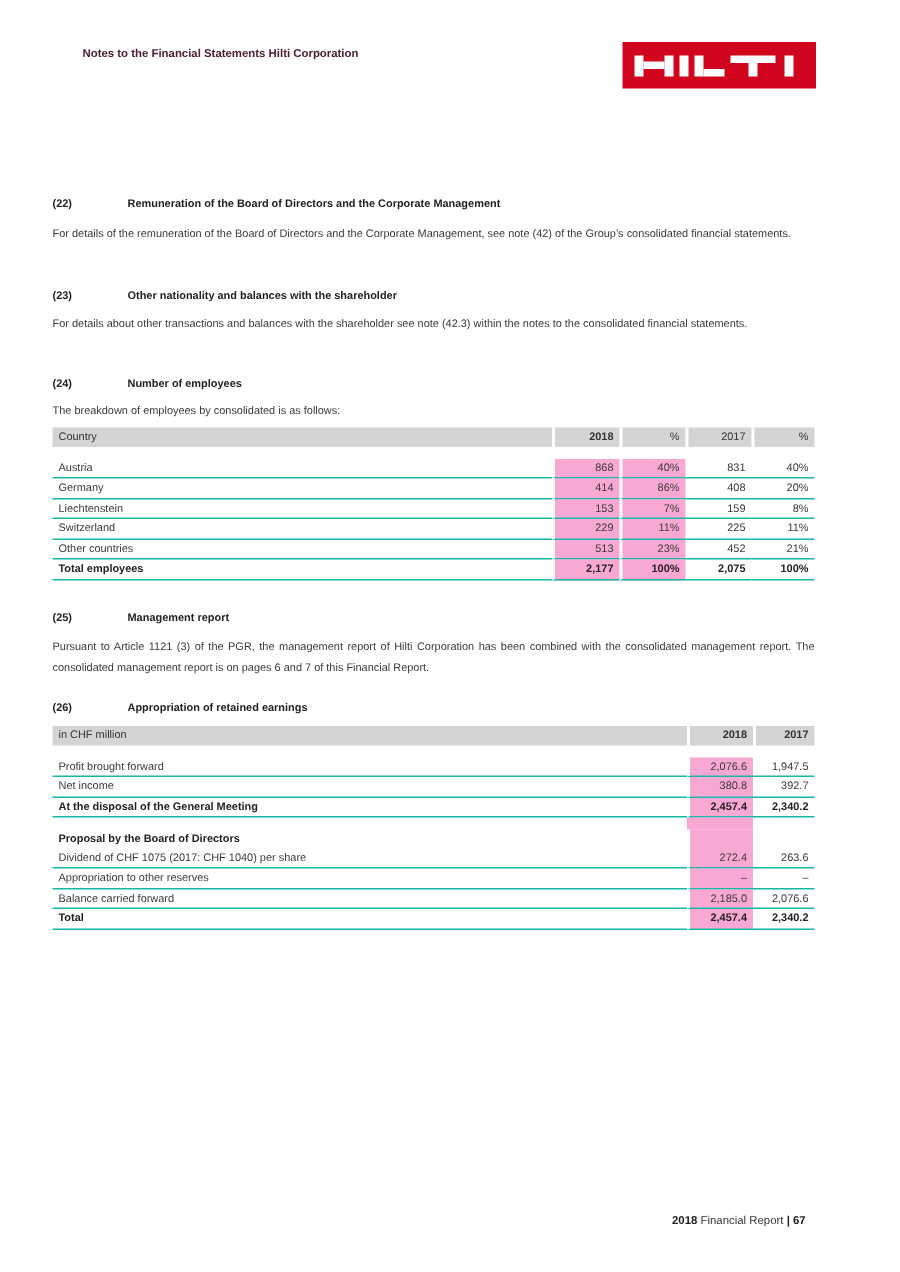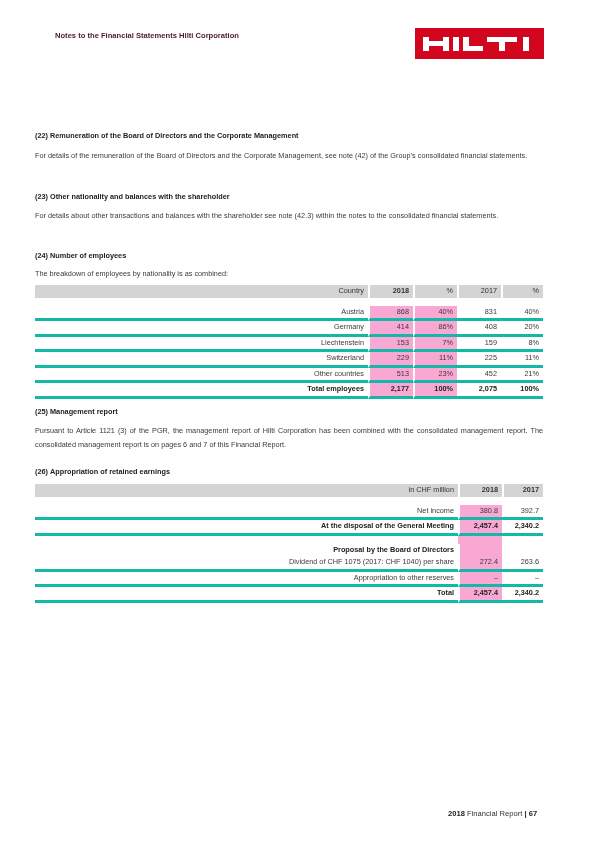--- a/index.html
+++ b/index.html
@@ -4,34 +4,34 @@
 <style>
   html, body { margin: 0; padding: 0; background: #ffffff; }
   body { width: 600px; height: 848px; position: relative; overflow: hidden;
          font-family: "Liberation Sans", sans-serif; color: #333333; }
   .abs { position: absolute; }
   .page-header { left: 55px; top: 31px; font-size: 7.6px; font-weight: bold; color: #4a1c2e; }
   .logo { left: 415px; top: 28px; width: 129px; height: 31px; background: #d2051e; }
   .logo svg { display: block; }
 
   .sec-title { left: 35px; font-size: 7.3px; font-weight: bold; color: #222; white-space: nowrap; }
-  .sec-title .num { display: inline-block; width: 15px; }
+  .sec-title .num { display: inline-block; width: 50px; }
   .para { left: 35px; width: 508px; font-size: 7.3px; line-height: 14px; color: #3a3a3a;
           text-align: justify; text-align-last: left; }
 
   table.fin { position: absolute; left: 35px; width: 508px; border-collapse: separate; border-spacing: 0;
               font-size: 7.3px; color: #3a3a3a; table-layout: fixed; }
   table.fin td, table.fin th { padding: 0 4px; height: 12.5px; line-height: 12.5px; font-weight: normal; white-space: nowrap; }
   table.fin th { background: #d4d4d4; color: #333; }
   table.fin th.sep { border-left: 2px solid #fff; }
-  table.fin th.l, table.fin td.l { text-align: right; }
+  table.fin th.l, table.fin td.l { text-align: left; }
   table.fin th.r, table.fin td.r { text-align: right; }
   table.fin th.b { font-weight: bold; }
   table.fin tr.gap td { height: 8px; line-height: 8px; border: none; }
-  table.fin tr.row td { border-bottom: 3px solid #14b8a6; }
+  table.fin tr.row td { border-bottom: 1px solid #14b8a6; }
   table.fin tr.row.nob td { border-bottom: none; }
   table.fin tr.bold td { font-weight: bold; color: #222; }
   table.fin td.hl { background: #f9a8d4; }
   table.fin td.sepc { border-left: 2px solid #fff; }
 
   .footer { left: 448px; top: 809px; font-size: 7.6px; color: #333; white-space: nowrap; }
   .footer b { font-weight: bold; color: #222; }
 </style>
 </head>
 <body>
@@ -64,21 +64,21 @@
 <div class="abs para" style="top:149px;">For details of the remuneration of the Board of Directors and the Corporate Management, see note (42) of the Group’s consolidated financial statements.</div>
 
 <div class="abs sec-title" style="top:192px;">
   <span class="num">(23)</span><span>Other nationality and balances with the shareholder</span>
 </div>
 <div class="abs para" style="top:209px;">For details about other transactions and balances with the shareholder see note (42.3) within the notes to the consolidated financial statements.</div>
 
 <div class="abs sec-title" style="top:251px;">
   <span class="num">(24)</span><span>Number of employees</span>
 </div>
-<div class="abs para" style="top:267px;">The breakdown of employees by nationality is as combined:</div>
+<div class="abs para" style="top:267px;">The breakdown of employees by consolidated is as follows:</div>
 
 <table class="fin" style="top:285px;">
   <colgroup>
     <col style="width:333px">
       <col style="width:45px">
       <col style="width:44px">
       <col style="width:44px">
       <col style="width:42px">
   </colgroup>
   <tbody>
@@ -161,20 +161,25 @@
     <th class="l">in CHF million</th>
     <th class="r b sep">2018</th>
     <th class="r b sep">2017</th>
   </tr>
   <tr class="gap">
         <td></td>
         <td></td>
         <td></td>
       </tr>
   <tr class="row">
+    <td class="l">Profit brought forward</td>
+    <td class="r hl sepc">2,076.6</td>
+    <td class="r">1,947.5</td>
+  </tr>
+  <tr class="row">
     <td class="l">Net income</td>
     <td class="r hl sepc">380.8</td>
     <td class="r">392.7</td>
   </tr>
   <tr class="row bold">
     <td class="l">At the disposal of the General Meeting</td>
     <td class="r hl sepc">2,457.4</td>
     <td class="r">2,340.2</td>
   </tr>
   <tr class="gap">
@@ -190,20 +195,25 @@
   <tr class="row">
     <td class="l">Dividend of CHF 1075 (2017: CHF 1040) per share</td>
     <td class="r hl sepc">272.4</td>
     <td class="r">263.6</td>
   </tr>
   <tr class="row">
     <td class="l">Appropriation to other reserves</td>
     <td class="r hl sepc">–</td>
     <td class="r">–</td>
   </tr>
+  <tr class="row">
+    <td class="l">Balance carried forward</td>
+    <td class="r hl sepc">2,185.0</td>
+    <td class="r">2,076.6</td>
+  </tr>
   <tr class="row bold">
     <td class="l">Total</td>
     <td class="r hl sepc">2,457.4</td>
     <td class="r">2,340.2</td>
   </tr>
 </tbody>
   </table>
 
 <div class="abs footer">
   <b>2018</b><span> Financial Report </span><b>| 67</b>

